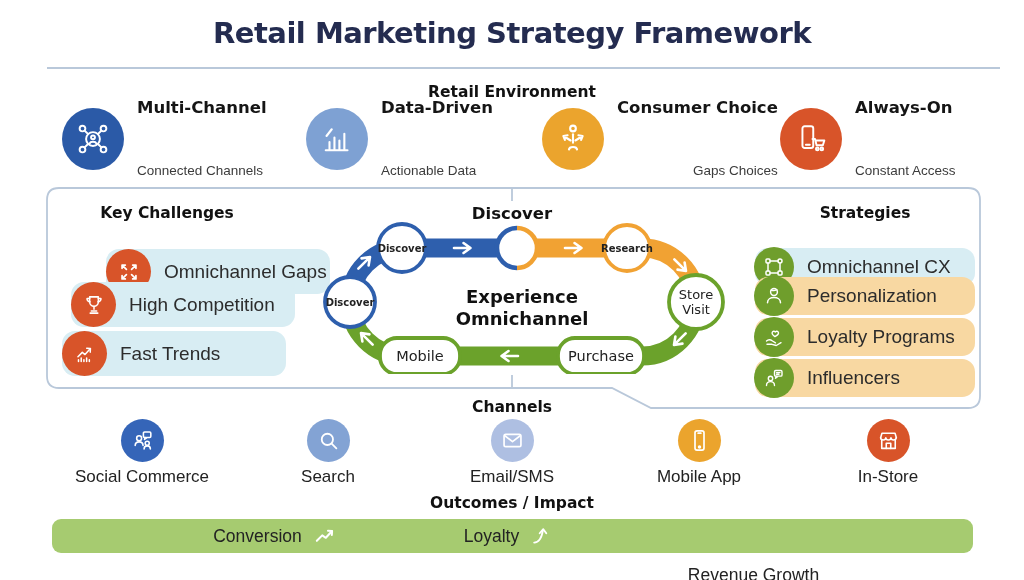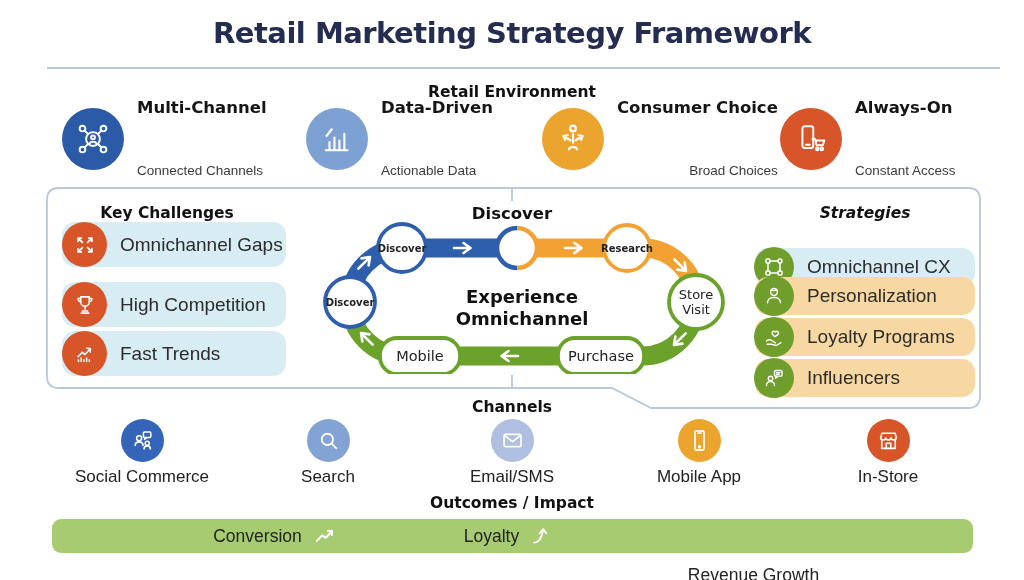--- a/index.html
+++ b/index.html
@@ -89,21 +89,21 @@
     <svg width="36" height="36" viewBox="0 0 24 24" fill="none" stroke="#fff" stroke-width="1.4" stroke-linecap="round" stroke-linejoin="round">
       <circle cx="12" cy="5" r="1.9"></circle>
       <path d="M12 14.5 V8.8"></path>
       <path d="M10.4 13 L5.6 10 M5.6 10 l2.8 -0.5 M5.6 10 l1 2.6"></path>
       <path d="M13.6 13 L18.4 10 M18.4 10 l-2.8 -0.5 M18.4 10 l-1 2.6"></path>
       <path d="M9.3 19 c0.3 -2.2 5.1 -2.2 5.4 0"></path>
     </svg>
   </div>
   <div class="env-text">
     <div class="env-title">Consumer Choice</div>
-    <div class="env-sub">Broad Choices</div>
+    <div class="env-sub">Gaps Choices</div>
   </div>
 </div>
 
 <div class="env-item" style="left:780px;">
   <div class="env-circle" style="background:var(--red);">
     <svg width="36" height="36" viewBox="0 0 24 24" fill="none" stroke="#fff" stroke-width="1.3" stroke-linecap="round" stroke-linejoin="round">
       <rect x="6.3" y="3.5" width="7.2" height="14.5" rx="1.5"></rect>
       <path d="M8.6 15.8 h2.6"></path>
       <path d="M13 12 h1.7 l1 4.2 h4.2 l1 -3.2 h-5.8"></path>
       <circle cx="16.2" cy="18.6" r="0.9"></circle>
@@ -111,33 +111,33 @@
     </svg>
   </div>
   <div class="env-text">
     <div class="env-title">Always-On</div>
     <div class="env-sub">Constant Access</div>
   </div>
 </div>
 
 <div class="sec-h" style="top:204px;left:47px;width:240px;">Key Challenges</div>
 
-<div class="pill challenge" style="top:222px;">
+<div class="pill challenge" style="top:249px;margin-left:44px;">
   <div class="pill-ic red">
     <svg width="26" height="26" viewBox="0 0 24 24" fill="none" stroke="#fff" stroke-width="1.6" stroke-linecap="round" stroke-linejoin="round">
       <path d="M9.6 9.6 L5.6 5.6 M5.6 5.6 h3 M5.6 5.6 v3"></path>
       <path d="M14.4 9.6 L18.4 5.6 M18.4 5.6 h-3 M18.4 5.6 v3"></path>
       <path d="M9.6 14.4 L5.6 18.4 M5.6 18.4 h3 M5.6 18.4 v-3"></path>
       <path d="M14.4 14.4 L18.4 18.4 M18.4 18.4 h-3 M18.4 18.4 v-3"></path>
     </svg>
   </div>
   <span class="pill-label">Omnichannel Gaps</span>
 </div>
 
-<div class="pill challenge" style="top:282px;">
+<div class="pill challenge" style="top:282px;margin-left:9px;">
   <div class="pill-ic red">
     <svg width="26" height="26" viewBox="0 0 24 24" fill="none" stroke="#fff" stroke-width="1.4" stroke-linecap="round" stroke-linejoin="round">
       <path d="M8 4.5 h8 v4.5 a4 4.2 0 0 1 -8 0 Z"></path>
       <path d="M8 6 H5.6 a2.6 2.6 0 0 0 2.7 3 M16 6 h2.4 a2.6 2.6 0 0 1 -2.7 3"></path>
       <path d="M12 13.3 v2.7 M9.5 17.5 h5 M8.5 19.5 h7"></path>
     </svg>
   </div>
   <span class="pill-label">High Competition</span>
 </div>
 
@@ -195,21 +195,21 @@
 
   <rect x="68" y="116" width="80" height="36" rx="17" fill="#fff" stroke="#6ba22b" stroke-width="3.8"></rect>
   <text x="108" y="139" text-anchor="middle" font-size="14.5" fill="#222">Mobile</text>
 </svg>
 
 <div class="loop-center">
   <div>Experience</div>
   <div>Omnichannel</div>
 </div>
 
-<div class="sec-h" style="top:204px;left:755px;width:220px;font-style:italic;">Strategies</div>
+<div class="sec-h" style="top:204px;left:755px;width:220px;">Strategies</div>
 
 <div class="pill strategy" style="top:248px;background:var(--pillcyan);">
   <div class="pill-ic green">
     <svg width="24" height="24" viewBox="0 0 24 24" fill="none" stroke="#fff" stroke-width="1.5" stroke-linecap="round" stroke-linejoin="round">
       <rect x="4" y="4" width="4" height="4" rx="1"></rect>
         <circle cx="18" cy="6" r="2"></circle>
       <rect x="4" y="16" width="4" height="4" rx="1"></rect>
         <rect x="16" y="16" width="4" height="4" rx="1"></rect>
       <path d="M8 6 H16 M6 8 V16 M18 8 V16 M8 18 H16"></path>
     </svg>

